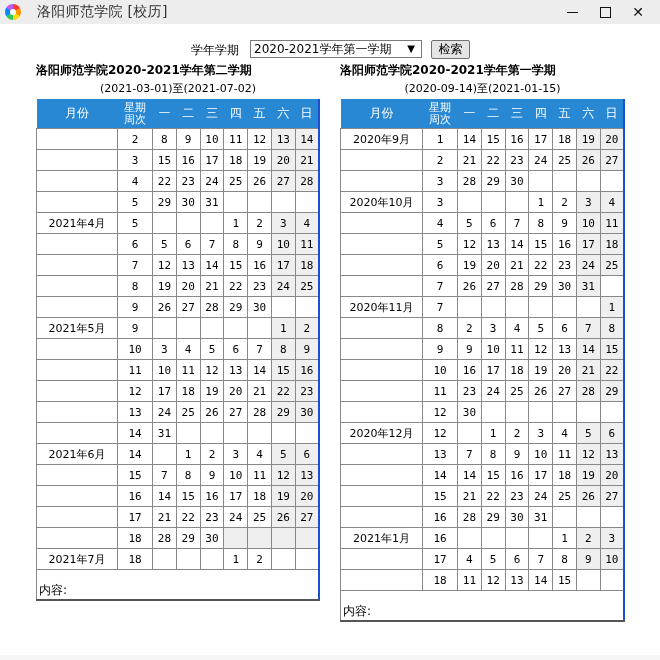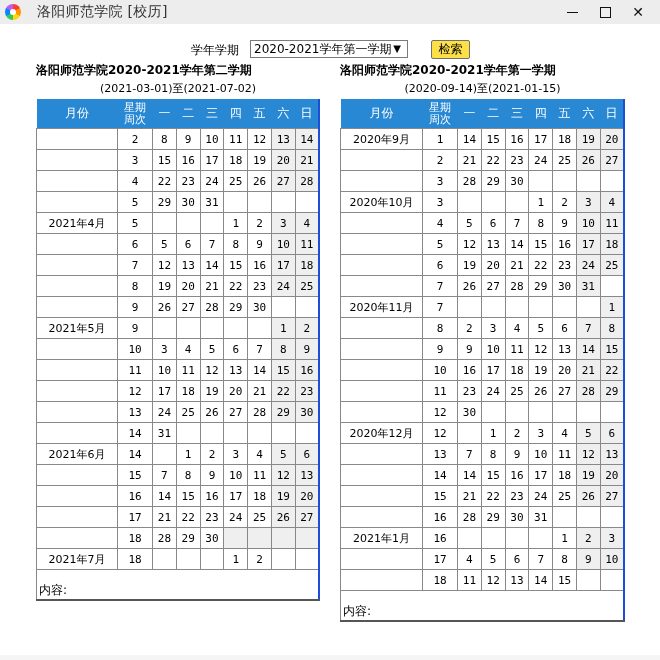--- a/index.html
+++ b/index.html
@@ -32,28 +32,28 @@
   .win-max { left:589px; }
   .win-close { left:622px; }
   .min-glyph { width:11px; height:1px; background:#111; }
   .max-glyph { width:9px; height:9px; border:1px solid #111; }
 
   .searchbar {
     position:absolute; top:40px; left:0; width:660px; height:20px;
   }
   .term-label { position:absolute; left:191px; top:2px; font-size:12px; }
   .term-select {
-    position:absolute; left:250px; top:0; width:158px; height:18px;
+    position:absolute; left:250px; top:0; width:172px; height:18px;
     border:1px solid #7a7a7a; background:#fff; font-size:12px; box-sizing:border-box;
     padding-left:3px; line-height:16px;
   }
   .term-select .arrow { position:absolute; right:6px; top:0; font-size:10px; }
   .search-btn {
     position:absolute; left:431px; top:0; width:39px; height:19px; box-sizing:border-box;
-    border:1px solid #707070; background:#fde047; font-size:12px; text-align:center; line-height:17px;
+    border:1px solid #707070; background:#e5e5e5; font-size:12px; text-align:center; line-height:17px;
     border-radius:2px;
   }
 
   .panel { position:absolute; top:62px; }
   .panel-left { left:36px; width:284px; }
   .panel-right { left:340px; width:285px; }
   .panel-title {
     text-align:left; font-weight:bold; font-size:12px; height:17px; line-height:17px;
   }
   .panel-range {

